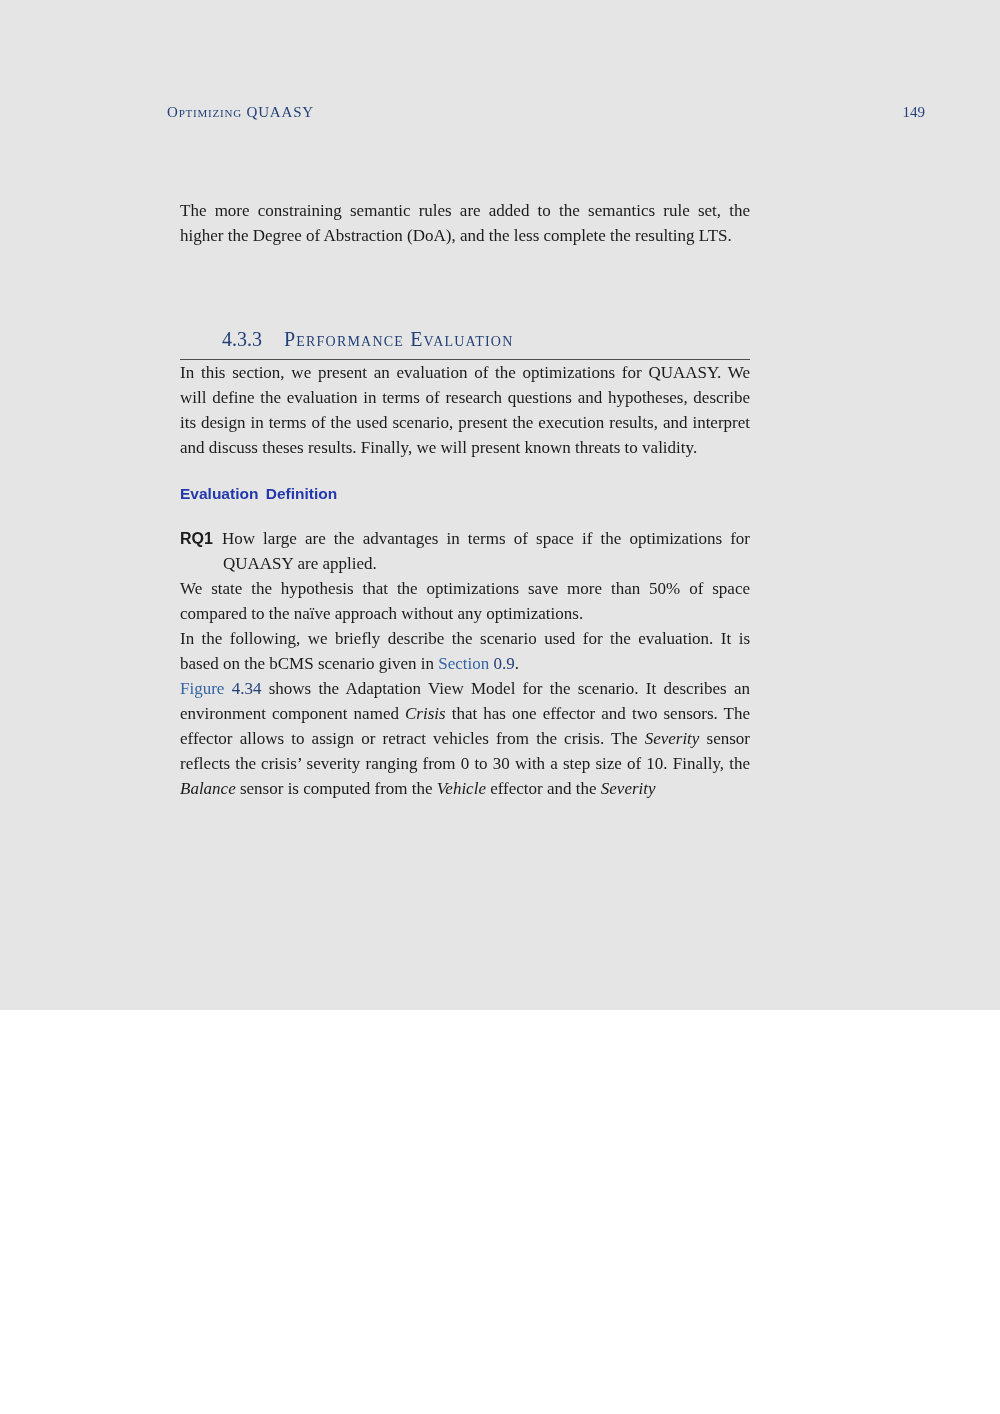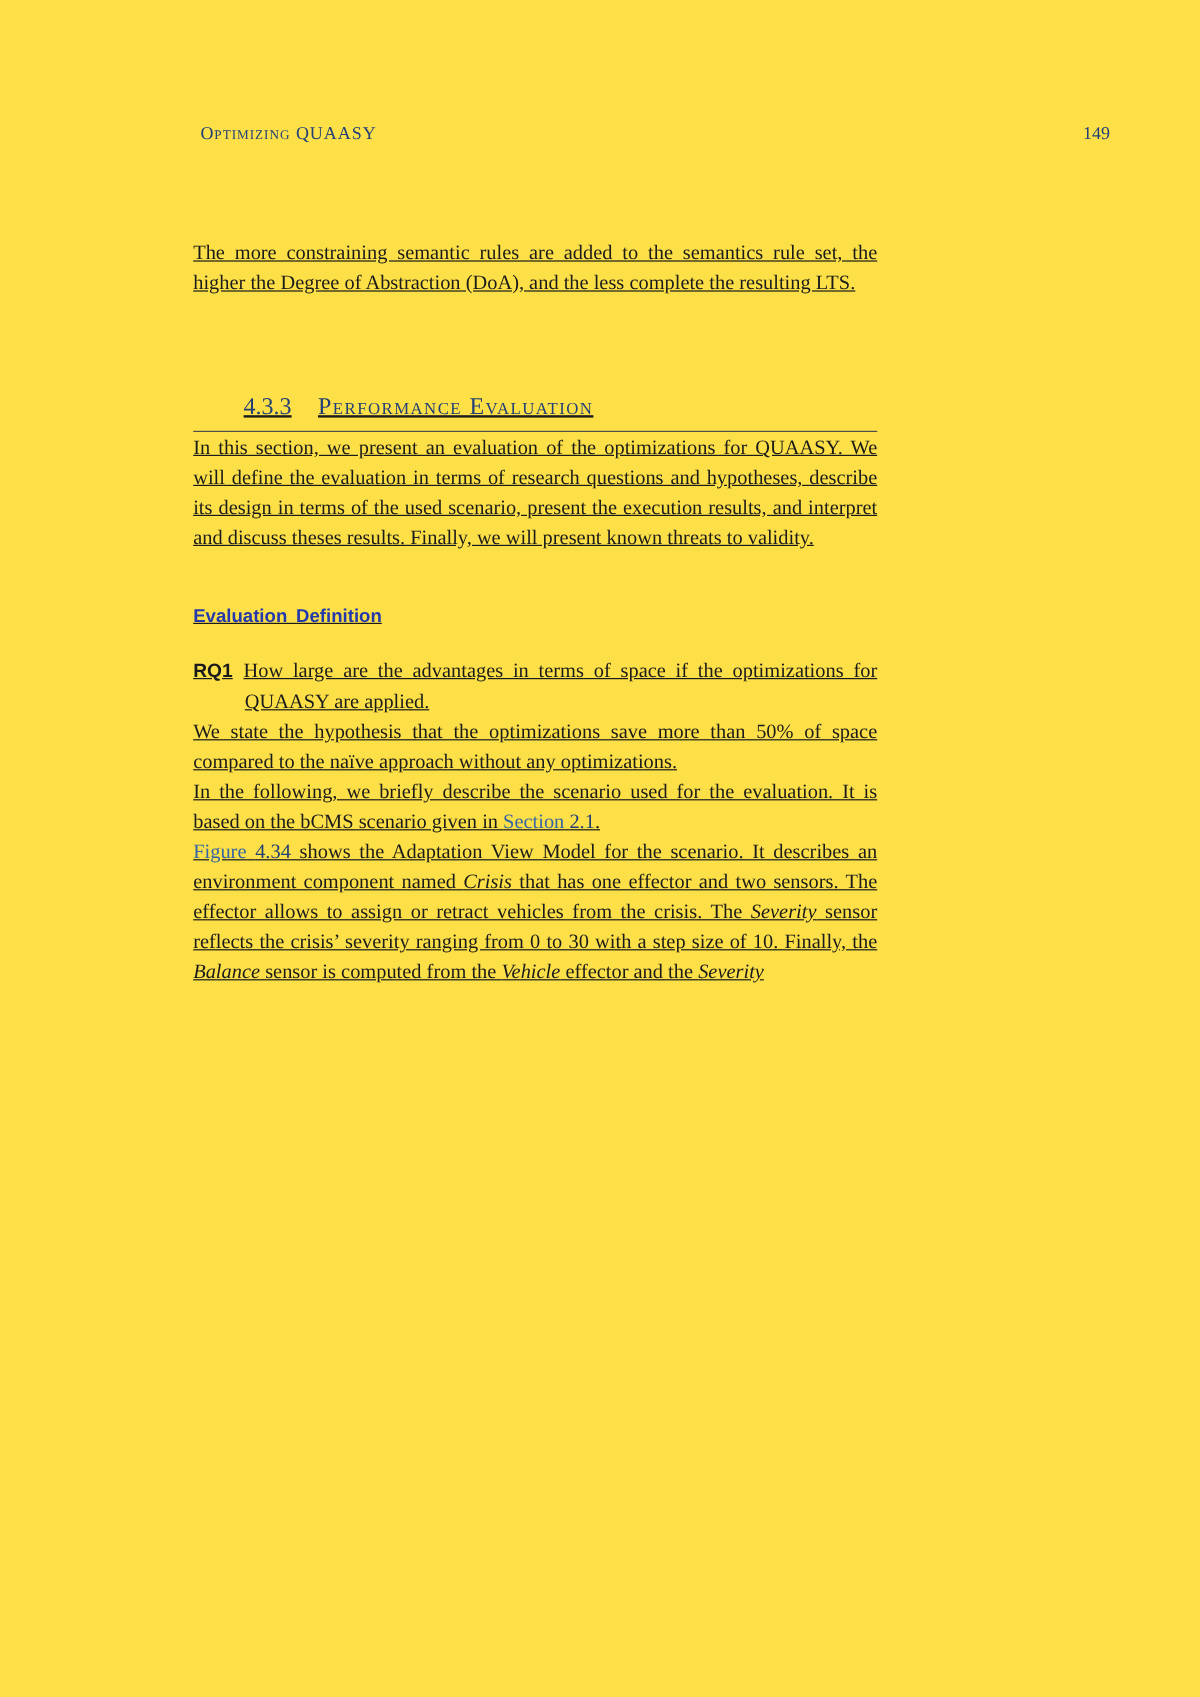--- a/index.html
+++ b/index.html
@@ -1,21 +1,21 @@
 <!DOCTYPE html>
 <html lang="en" style="--navy: #223f77; --heading-blue: #2338ac; --link: #3465a4; --rule: #4d4d4d; --text: #1b1b1b;"><head>
 <meta charset="utf-8">
 <title>Page 149</title>
 <style>
   html, body { margin: 0; padding: 0; background: #ffffff; }
   .page {
     position: relative;
     width: 1000px;
-    height: 1414px;
-    background: #fde047;
+    height: 1010px;
+    background: #e5e5e5;
     font-family: "Liberation Serif", "DejaVu Serif", serif;
     color: var(--text, #1b1b1b);
     overflow: hidden;
   }
   .running-header {
     position: absolute;
     top: 104px;
     left: 167px;
     width: 758px;
     display: flex;
@@ -27,24 +27,23 @@
     letter-spacing: 0.8px;
     font-size: 15px;
     color: var(--navy, #223f77);
   }
   .page-number {
     font-size: 15px;
     color: var(--navy, #223f77);
   }
   .content {
     position: absolute;
-    left: 161px;
+    left: 180px;
     top: 198px;
     width: 570px;
-    text-decoration: underline;
   }
   .content p, .rq {
     margin: 0;
     font-size: 17px;
     line-height: 25px;
     text-align: justify;
     hyphens: auto;
     -webkit-hyphens: auto;
   }
   .mb { margin-bottom: 17px; }
@@ -69,21 +68,21 @@
   .after-rule { margin-top: 36px; }
   .subheading {
     font-family: "Liberation Sans", "DejaVu Sans", sans-serif;
     font-weight: bold;
     font-size: 15.5px;
     line-height: 20px;
     color: var(--heading-blue, #2338ac);
     margin: 0;
     word-spacing: 3px;
   }
-  .sub1 { margin-top: 44px; }
+  .sub1 { margin-top: 24px; }
   .p-after-sub1 { margin-top: 32px; }
   .rq {
     margin-top: 22px;
     padding-left: 43px;
     text-indent: -43px;
   }
   .rq-label {
     font-family: "Liberation Sans", "DejaVu Sans", sans-serif;
     font-weight: bold;
     font-size: 16px;
@@ -122,18 +121,18 @@
     <h4 class="subheading sub1">Evaluation Definition</h4>
 
 
     <div class="rq">
       <span class="rq-label">RQ1</span><span>How large are the advantages in terms of space if the optimizations for QUAASY are applied.</span>
     </div>
 
     <p class="p-hypothesis">We state the hypothesis that the optimizations save more than 50% of space compared to the naïve approach without any optimizations.</p>
 
 
-    <p class="p-after-sub2"><span>In the following, we briefly describe the scenario used for the evaluation. It is based on the bCMS scenario given in </span><span class="seg-link">Section</span><span> </span><span class="seg-linknum">2.1</span><span>.</span></p>
+    <p class="p-after-sub2"><span>In the following, we briefly describe the scenario used for the evaluation. It is based on the bCMS scenario given in </span><span class="seg-link">Section</span><span> </span><span class="seg-linknum">0.9</span><span>.</span></p>
 
     <p class="p-last"><span class="seg-link">Figure</span><span> </span><span class="seg-linknum">4.34</span><span> shows the Adaptation View Model for the scenario. It describes an environment component named </span><span class="seg-i">Crisis</span><span> that has one effector and two sensors. The effector allows to assign or retract vehicles from the crisis. The </span><span class="seg-i">Severity</span><span> sensor reflects the crisis’ severity ranging from 0 to 30 with a step size of 10. Finally, the </span><span class="seg-i">Balance</span><span> sensor is computed from the </span><span class="seg-i">Vehicle</span><span> effector and the </span><span class="seg-i">Severity</span></p>
 
   </div>
 </div>
 
 </body></html>

